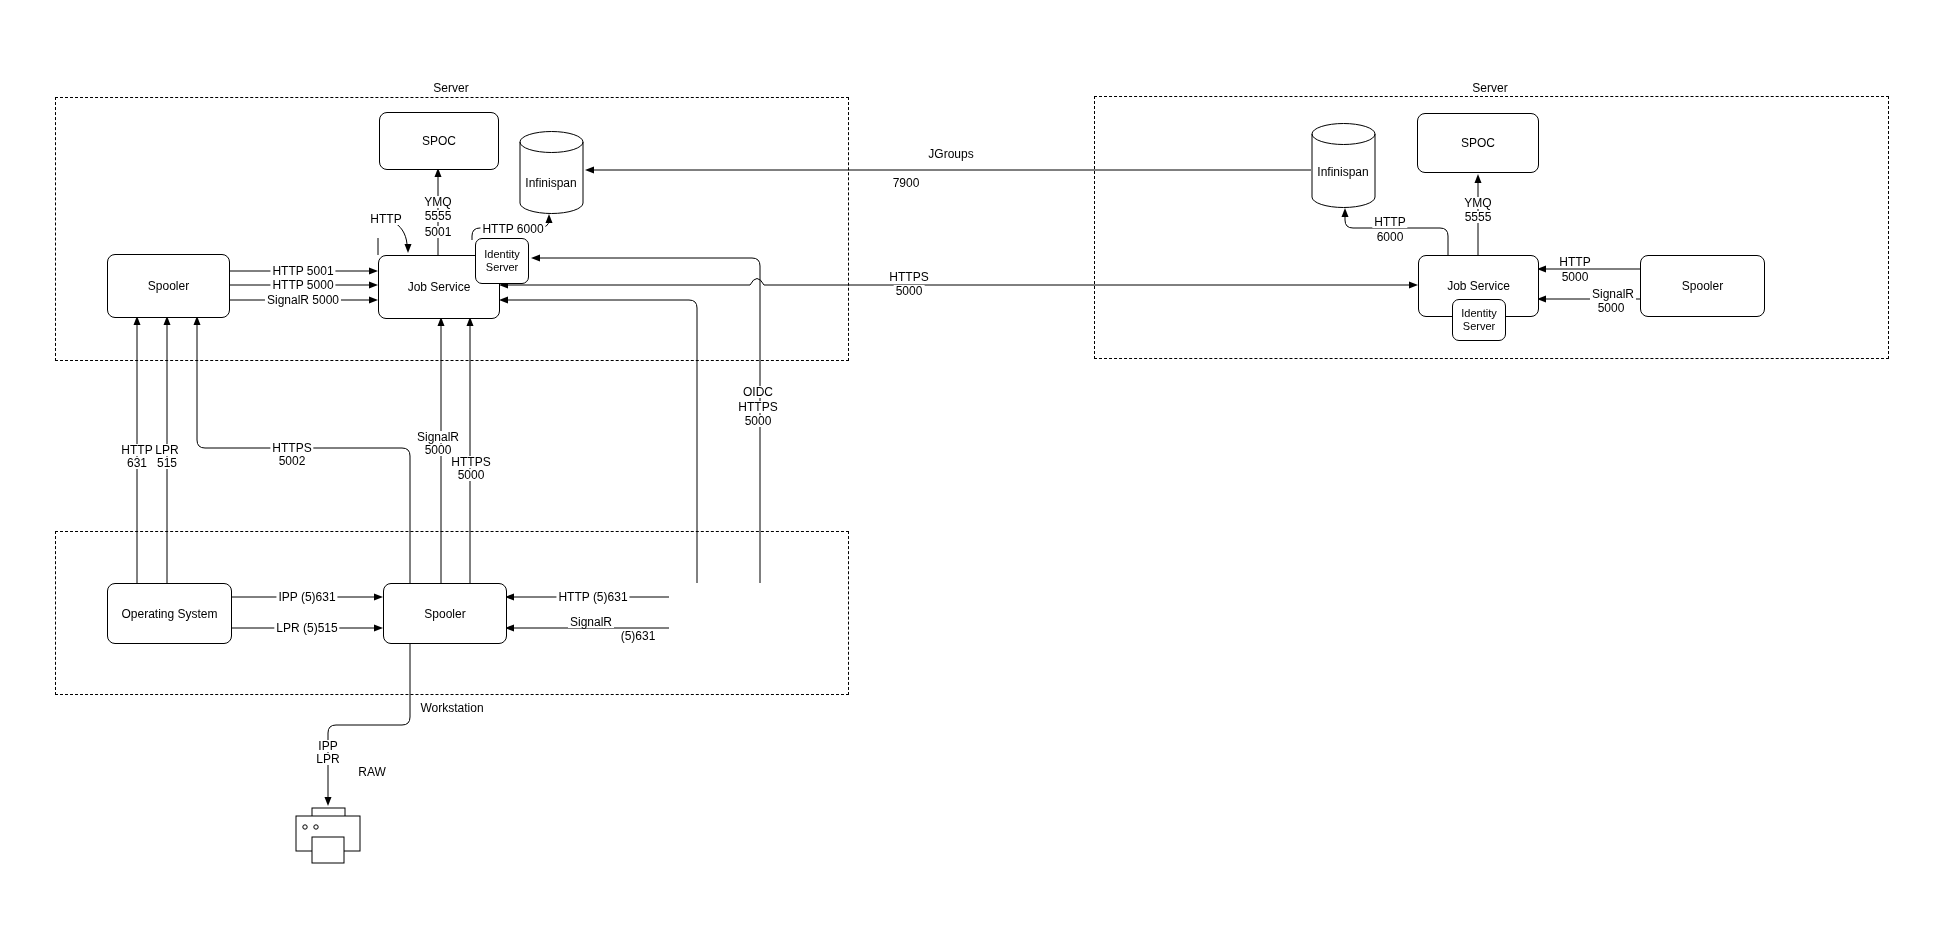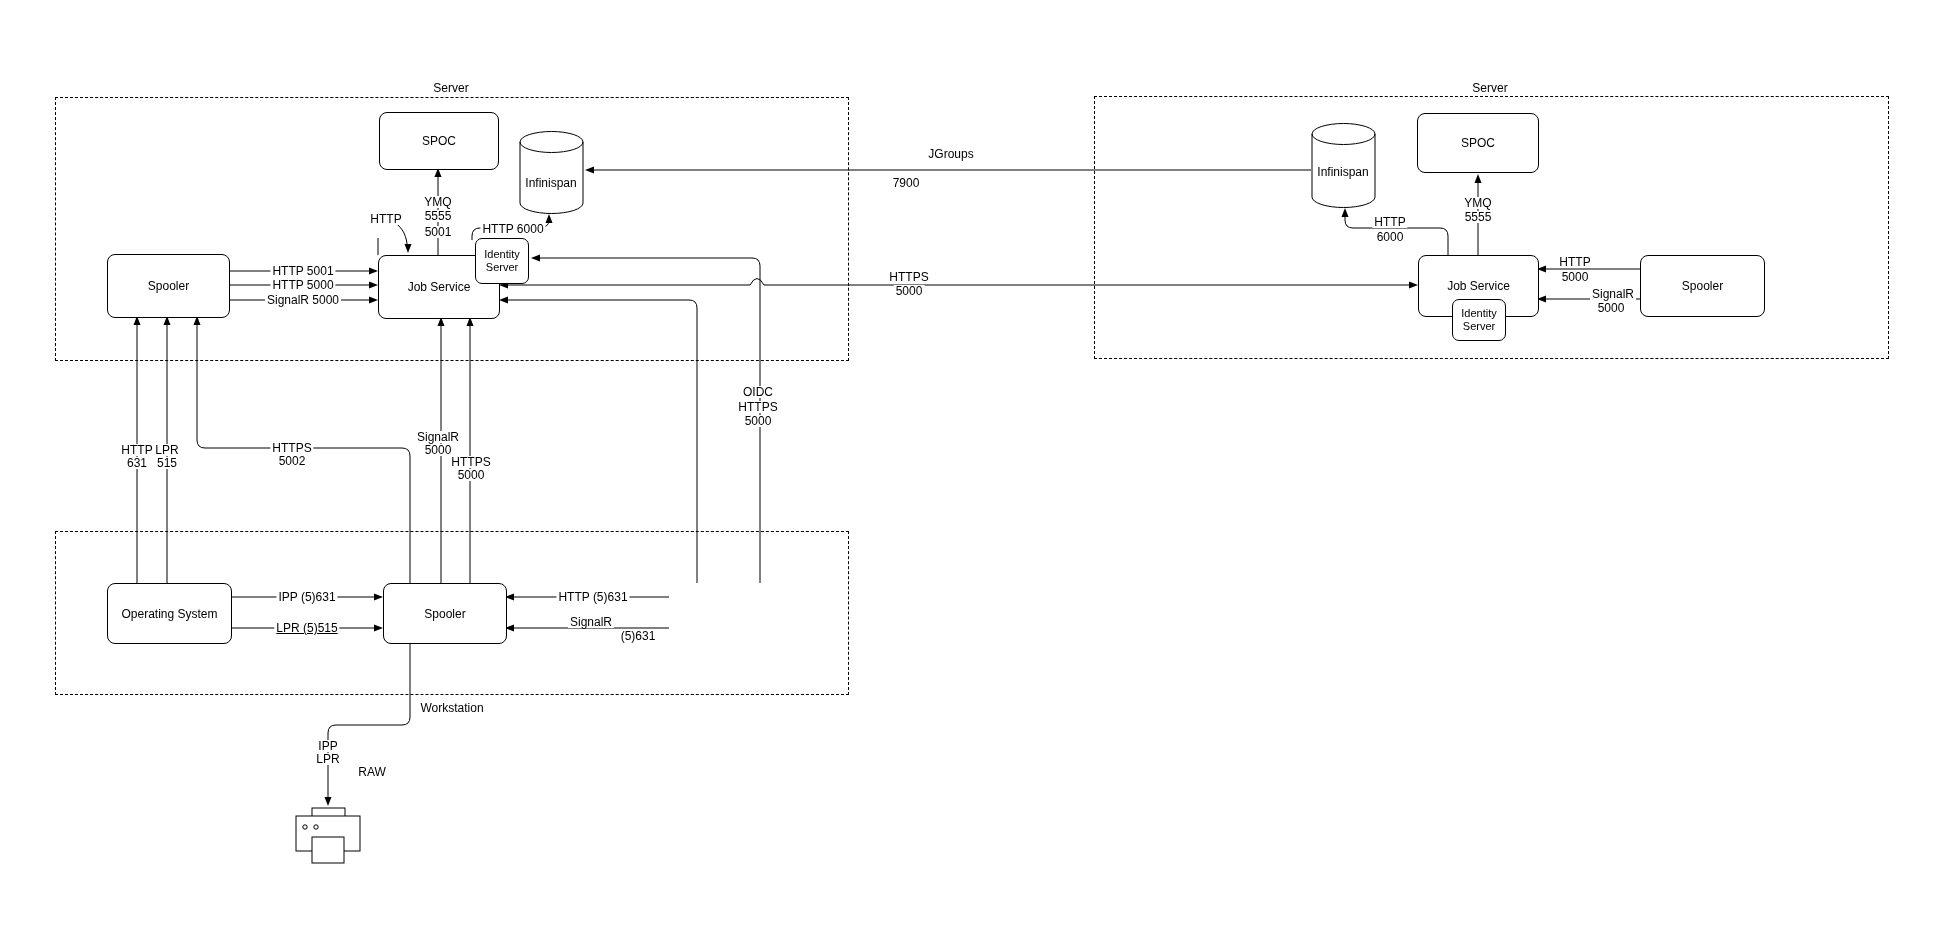--- a/index.html
+++ b/index.html
@@ -192,21 +192,21 @@
 
   <div class="lbl" style="left:137px;top:450px;">HTTP</div>
   <div class="lbl" style="left:137px;top:463px;">631</div>
   <div class="lbl" style="left:167px;top:450px;">LPR</div>
   <div class="lbl" style="left:167px;top:463px;">515</div>
 
   <div class="lbl" style="left:292px;top:448px;">HTTPS</div>
   <div class="lbl" style="left:292px;top:461px;">5002</div>
 
   <div class="lbl" style="left:307px;top:597px;">IPP (5)631</div>
-  <div class="lbl" style="left:307px;top:628px;text-decoration:underline;">LPR (5)515</div>
+  <div class="lbl" style="left:307px;top:628px;">LPR (5)515</div>
 
   <div class="lbl" style="left:593px;top:597px;">HTTP (5)631</div>
   <div class="lbl" style="left:591px;top:622px;">SignalR</div>
   <div class="lbl" style="left:591px;top:636px;margin-left:47px;">(5)631</div>
 
   <div class="lbl" style="left:328px;top:746px;">IPP</div>
   <div class="lbl" style="left:328px;top:759px;">LPR</div>
   <div class="lbl" style="left:328px;top:772px;margin-left:44px;">RAW</div>
 
   <div class="lbl" style="left:1575px;top:262px;">HTTP</div>

